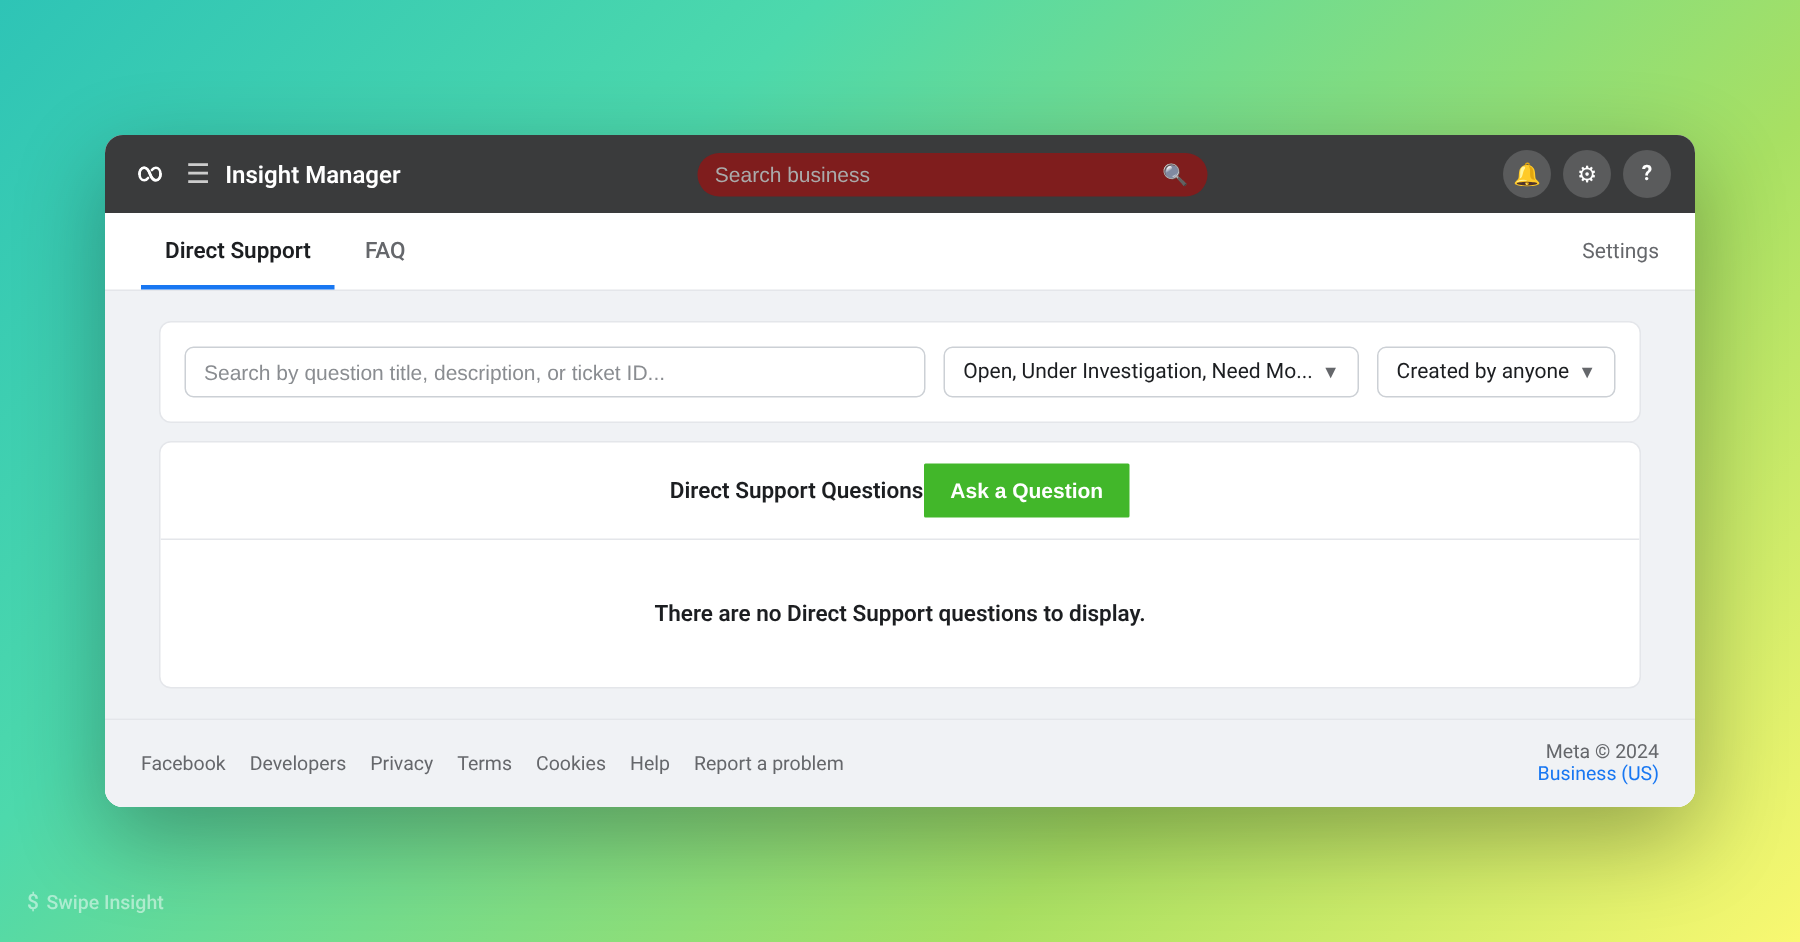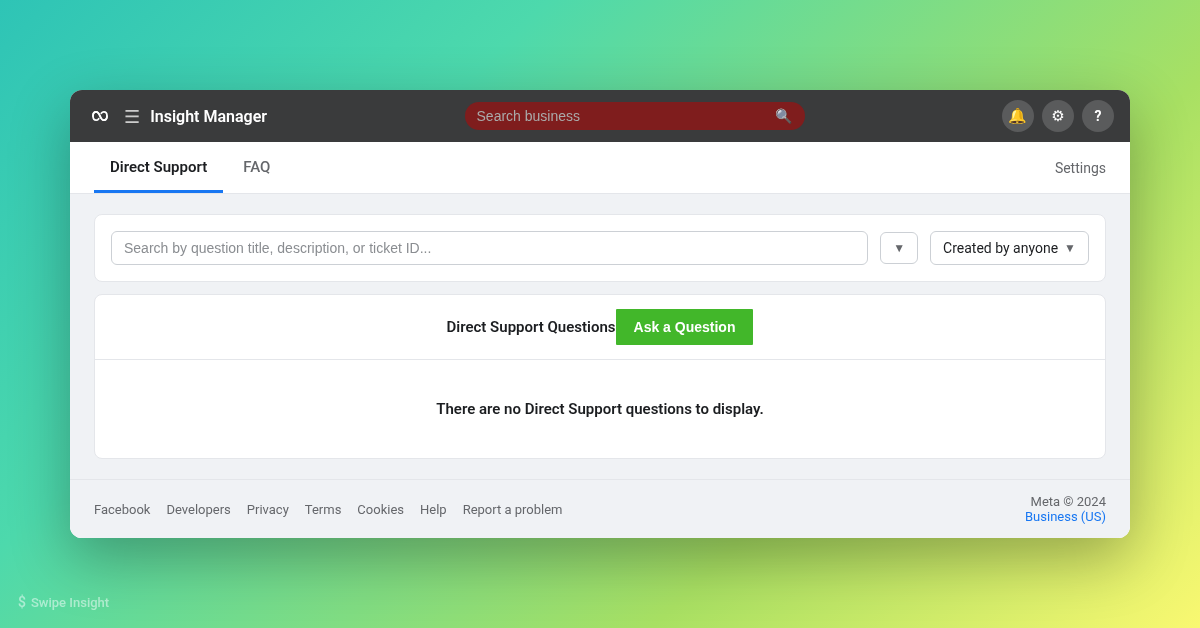--- a/index.html
+++ b/index.html
@@ -150,21 +150,21 @@
     }
 
     .settings-link {
       color: #65676b;
       font-size: 14px;
       cursor: pointer;
     }
 
     
     .content-body {
-      padding: 20px 24px;
+      padding: 20px 36px;
       background: #f0f2f5;
     }
 
     
     .filter-row {
       background: #fff;
       border-radius: 8px;
       padding: 16px;
       display: flex;
       align-items: center;
@@ -360,20 +360,21 @@
       </div>
       <div class="settings-link">Settings</div>
     </div>
 
     <div class="content-body">
 
       <div class="filter-row">
         <input type="text" class="filter-search-input" placeholder="Search by question title, description, or ticket ID..." style="">
 
         <div class="filter-select">
+          <span>Open, Under Investigation, Need Mo...</span>
           <span class="dropdown-arrow">▼</span>
         </div>
 
         <div class="filter-select">
           <span>Created by anyone</span>
           <span class="dropdown-arrow">▼</span>
         </div>
       </div>
 
       <div class="questions-panel">

